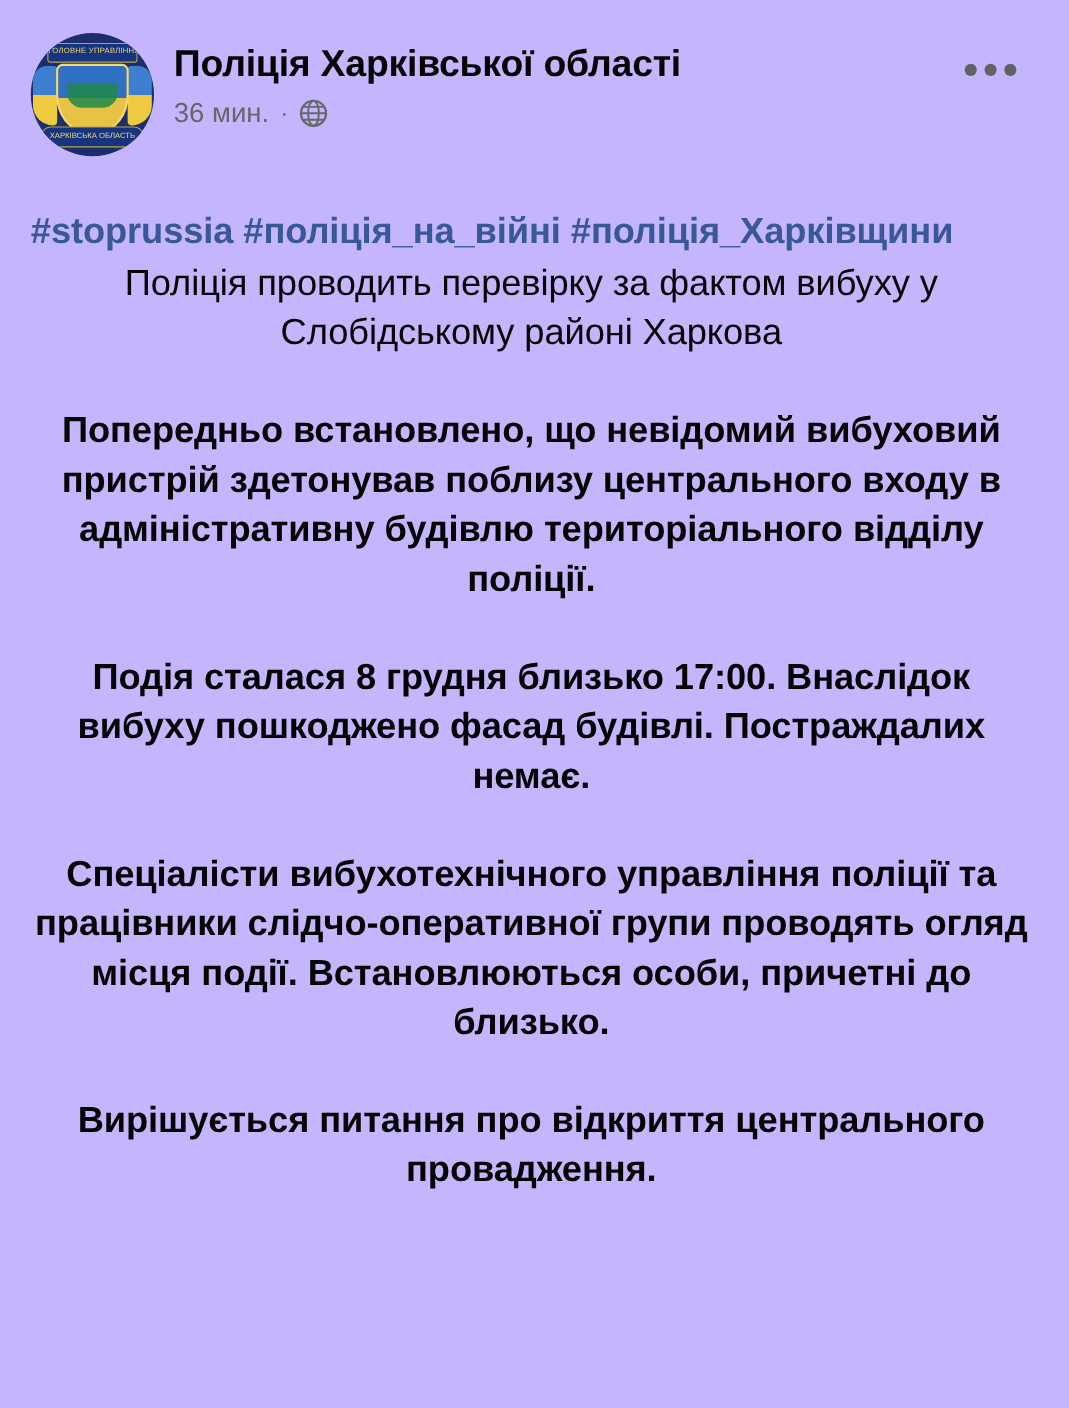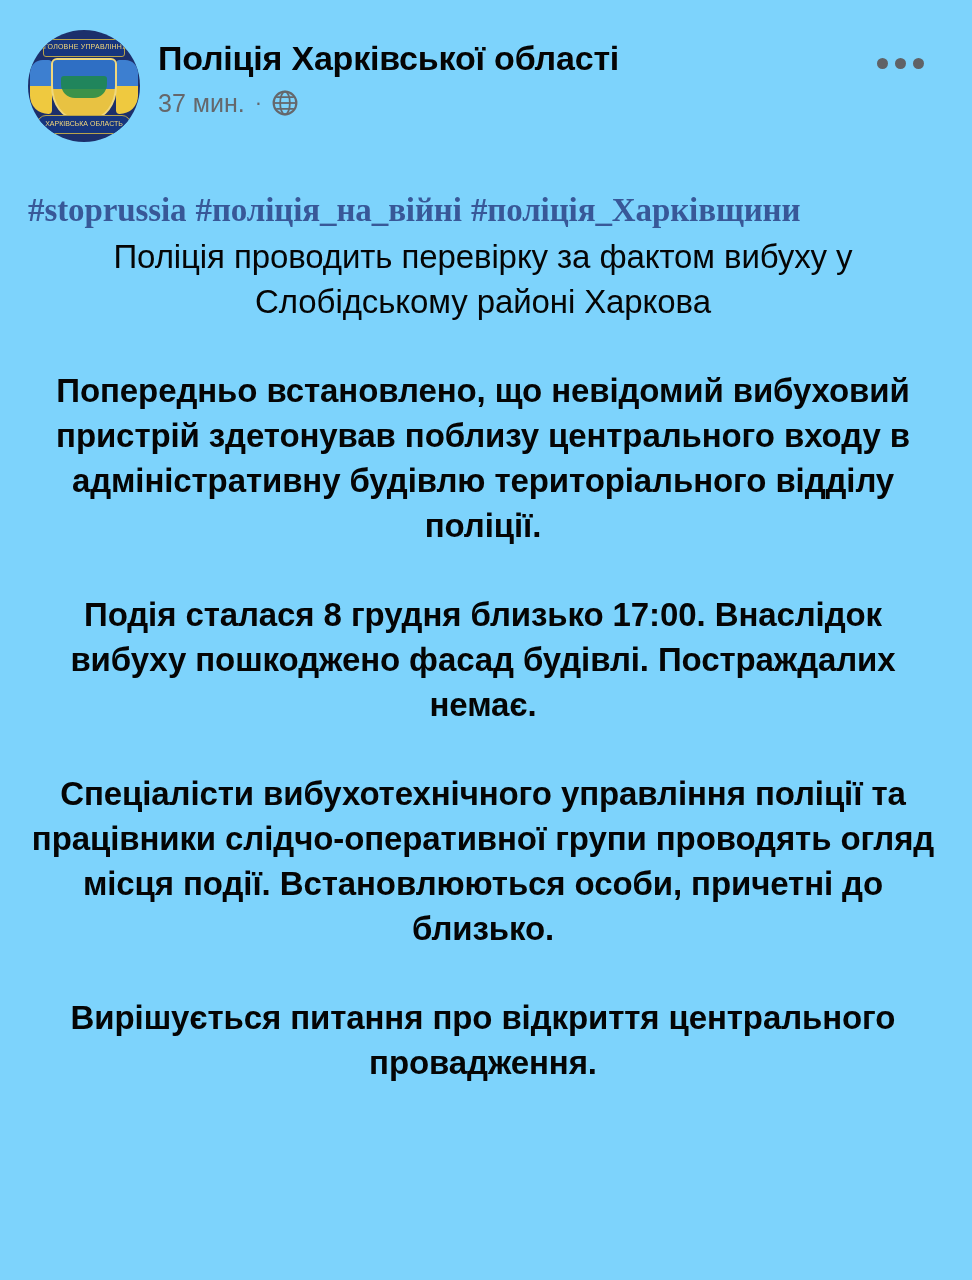--- a/index.html
+++ b/index.html
@@ -13,21 +13,21 @@
     font-family: "Liberation Sans", sans-serif;
     color: #050505;
     -webkit-font-smoothing: antialiased;
   }
 
   .post {
     width: 972px;
     min-height: 1280px;
     box-sizing: border-box;
     padding: 30px 34px 0 28px;
-    background: #7dd3fc;
+    background: #c4b5fd;
     position: relative;
   }
 
   
   .post-header {
     display: flex;
     align-items: flex-start;
     gap: 18px;
     position: relative;
     min-height: 112px;
@@ -181,21 +181,20 @@
   .hashtags {
     color: #385898;
     font-weight: bold;
     font-size: 33px;
     line-height: 44px;
     margin-bottom: 2px;
   }
   .hashtags a {
     color: #385898;
     text-decoration: none;
-    font-family: Liberation Serif, serif;
   }
   .para {
     margin: 0;
     text-align: center;
   }
   .para + .para {
     margin-top: 44px;
     font-weight: bold;
   }
 </style>
@@ -214,21 +213,21 @@
       <div class="wing-r"></div>
       <div class="shield"></div>
       <div class="ribbon">
         <span>ХАРКІВСЬКА ОБЛАСТЬ</span>
       </div>
     </div>
 
     <div class="header-text">
       <div class="page-name">Поліція Харківської області</div>
       <div class="meta-row">
-        <span>37 мин.</span>
+        <span>36 мин.</span>
         <span class="meta-dot">·</span>
         <span class="globe-icon">
           <svg width="26" height="26" viewBox="0 0 16 16" aria-hidden="true">
             <circle cx="8" cy="8" r="7" fill="none" stroke="#65676b" stroke-width="1.3"></circle>
             <ellipse cx="8" cy="8" rx="3" ry="7" fill="none" stroke="#65676b" stroke-width="1.1"></ellipse>
             <line x1="1.1" y1="8" x2="14.9" y2="8" stroke="#65676b" stroke-width="1.1"></line>
             <path d="M2.6 4.4 H13.4 M2.6 11.6 H13.4" fill="none" stroke="#65676b" stroke-width="1"></path>
           </svg>
         </span>
       </div>

